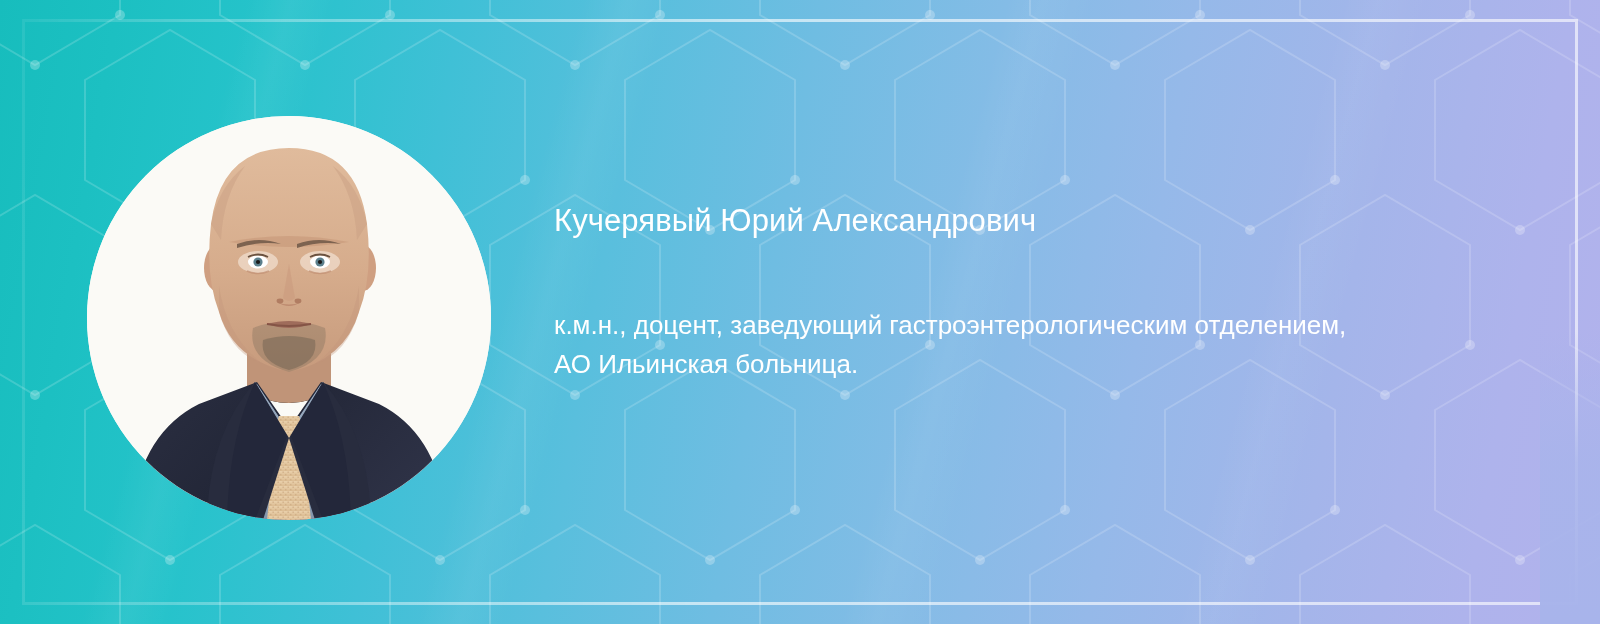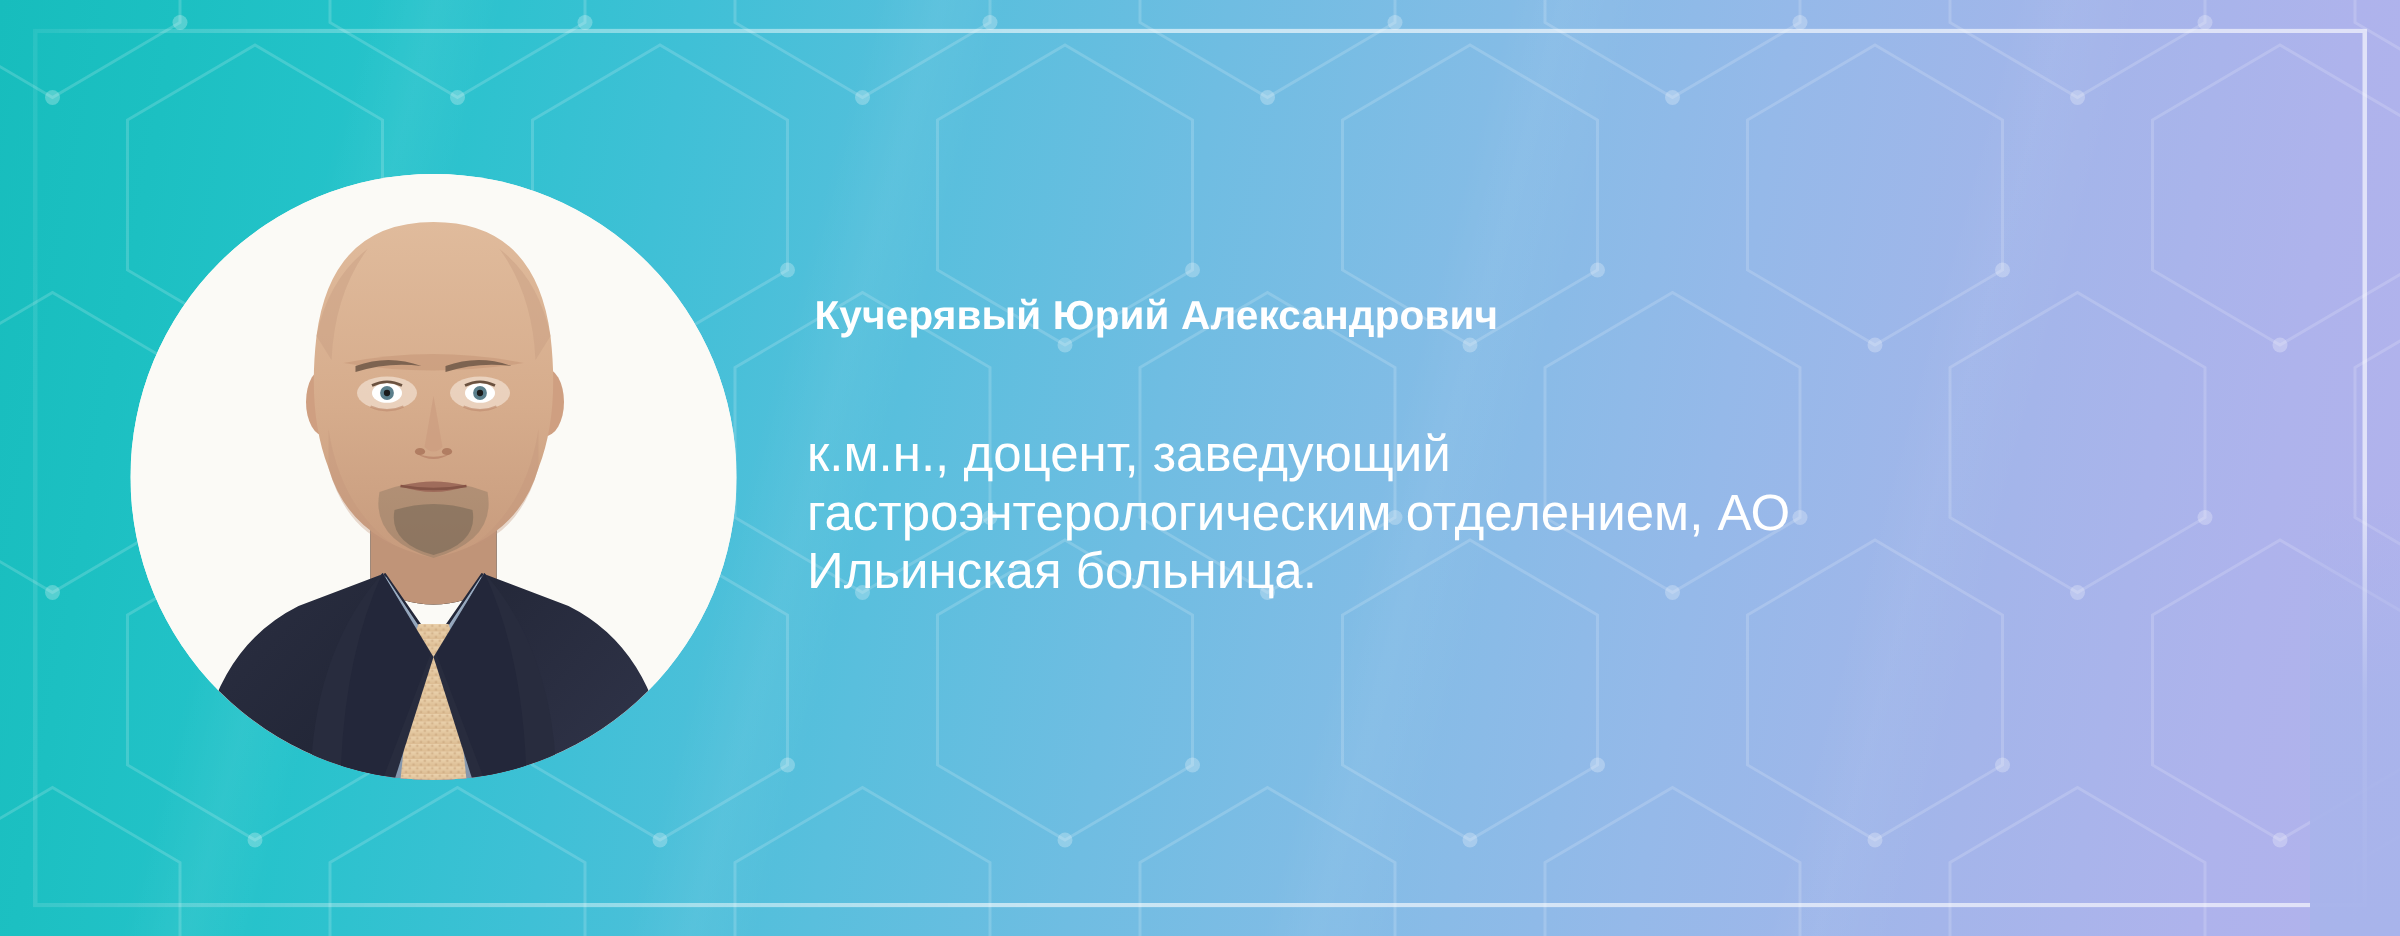--- a/index.html
+++ b/index.html
@@ -106,31 +106,31 @@
   .portrait svg { display: block; }
 
   
   .text-block {
     position: absolute;
     left: 538px;
     top: 186px;
     width: 940px;
   }
   .person-name {
-    margin: 5px;
-    font-size: 27px;
-    font-weight: bold;
+    margin: 16px;
+    font-size: 31px;
+    font-weight: normal;
     line-height: 38px;
     color: #ffffff;
     letter-spacing: 0.1px;
   }
   .person-desc {
-    margin: 0;
+    margin: 16px;
     padding-top: 50px;
-    font-size: 34px;
+    font-size: 26px;
     font-weight: normal;
     line-height: 39px;
     color: #ffffff;
     max-width: 810px;
   }
 </style>
 </head>
 <body>
 
 <div class="banner">

